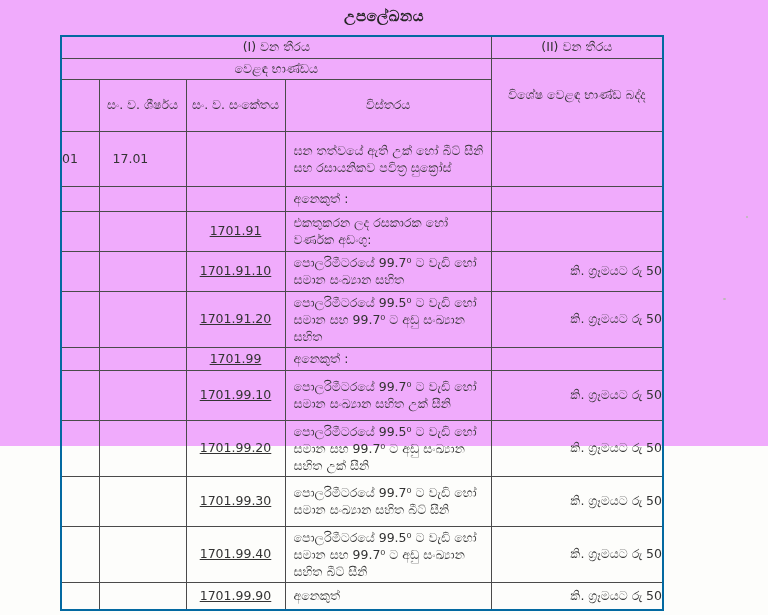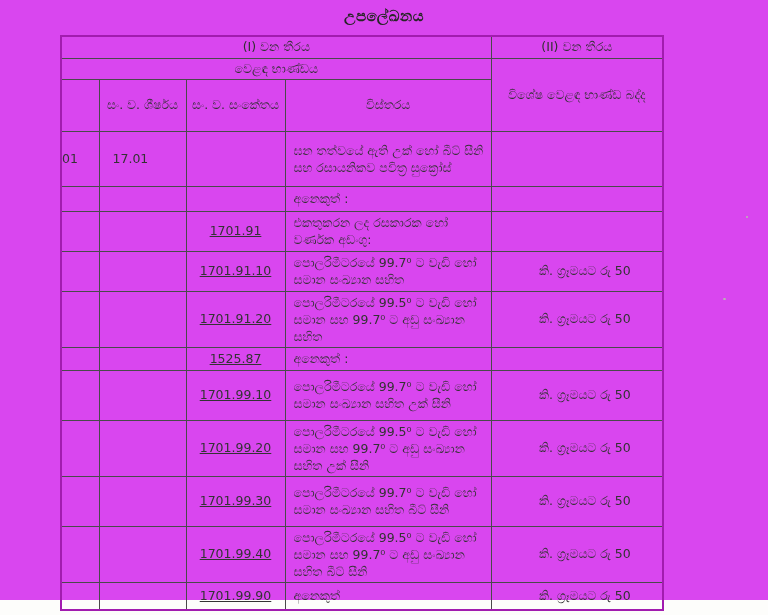--- a/index.html
+++ b/index.html
@@ -6,23 +6,23 @@
   html, body { width: 768px; height: 615px; }
   body {
     font-family: "DejaVu Sans", "Liberation Sans", sans-serif;
     background: #fdfdfb;
     color: #2e2e2e;
     position: relative;
     overflow: hidden;
   }
   .page {
     width: 768px;
-    height: 600px;
+    height: 446px;
     position: relative;
-    background: #d946ef;
+    background: #f0abfc;
   }
   .doc-title {
     position: absolute;
     top: 7px;
     left: 0;
     width: 768px;
     text-align: center;
     font-size: 15px;
     font-weight: bold;
     letter-spacing: 0.5px;
@@ -31,32 +31,32 @@
   table.schedule {
     position: absolute;
     left: 60px;
     top: 35px;
     width: 602px;
     border-collapse: collapse;
     table-layout: fixed;
     font-size: 12.5px;
     line-height: 16px;
     color: #333;
-    border: 2px solid #a21caf;
+    border: 2px solid #0369a1;
   }
   table.schedule td {
     border: 1px solid #4a4a4a;
     vertical-align: middle;
     overflow: hidden;
   }
   td.c-no     { text-align: left; }
   td.c-head   { text-align: left; padding-left: 13px; }
   td.c-code   { text-align: center; text-decoration: underline; }
   td.c-desc   { text-align: left; padding: 2px 6px 2px 8px; line-height: 17px; }
-  td.c-duty   { text-align: center; padding-left: 16px; }
+  td.c-duty   { text-align: right; padding-left: 16px; }
   tr.hdr td {
     text-align: center;
     vertical-align: middle;
     color: #303030;
     padding: 1px 4px;
   }
   tr.hdr-top td { font-size: 12.5px; }
   .faint-mark {
     position: absolute;
     background: #b9b9b2;
@@ -125,21 +125,21 @@
       <tr style="height:50px">
         <td class="c-no"></td>
         <td class="c-head"></td>
         <td class="c-code">1701.91.20</td>
         <td class="c-desc">පොලරිමීටරයේ 99.5⁰ ට වැඩි හෝ සමාන සහ 99.7⁰ ට අඩු සංඛ්‍යාන සහිත</td>
         <td class="c-duty">කි. ග්‍රෑමයට රු 50</td>
       </tr>
       <tr style="height:23px">
         <td class="c-no"></td>
         <td class="c-head"></td>
-        <td class="c-code">1525.87</td>
+        <td class="c-code">1701.99</td>
         <td class="c-desc">අනෙකුත් :</td>
         <td class="c-duty"></td>
       </tr>
       <tr style="height:50px">
         <td class="c-no"></td>
         <td class="c-head"></td>
         <td class="c-code">1701.99.10</td>
         <td class="c-desc">පොලරිමීටරයේ 99.7⁰ ට වැඩි හෝ සමාන සංඛ්‍යාන සහිත උක් සීනි</td>
         <td class="c-duty">කි. ග්‍රෑමයට රු 50</td>
       </tr>

